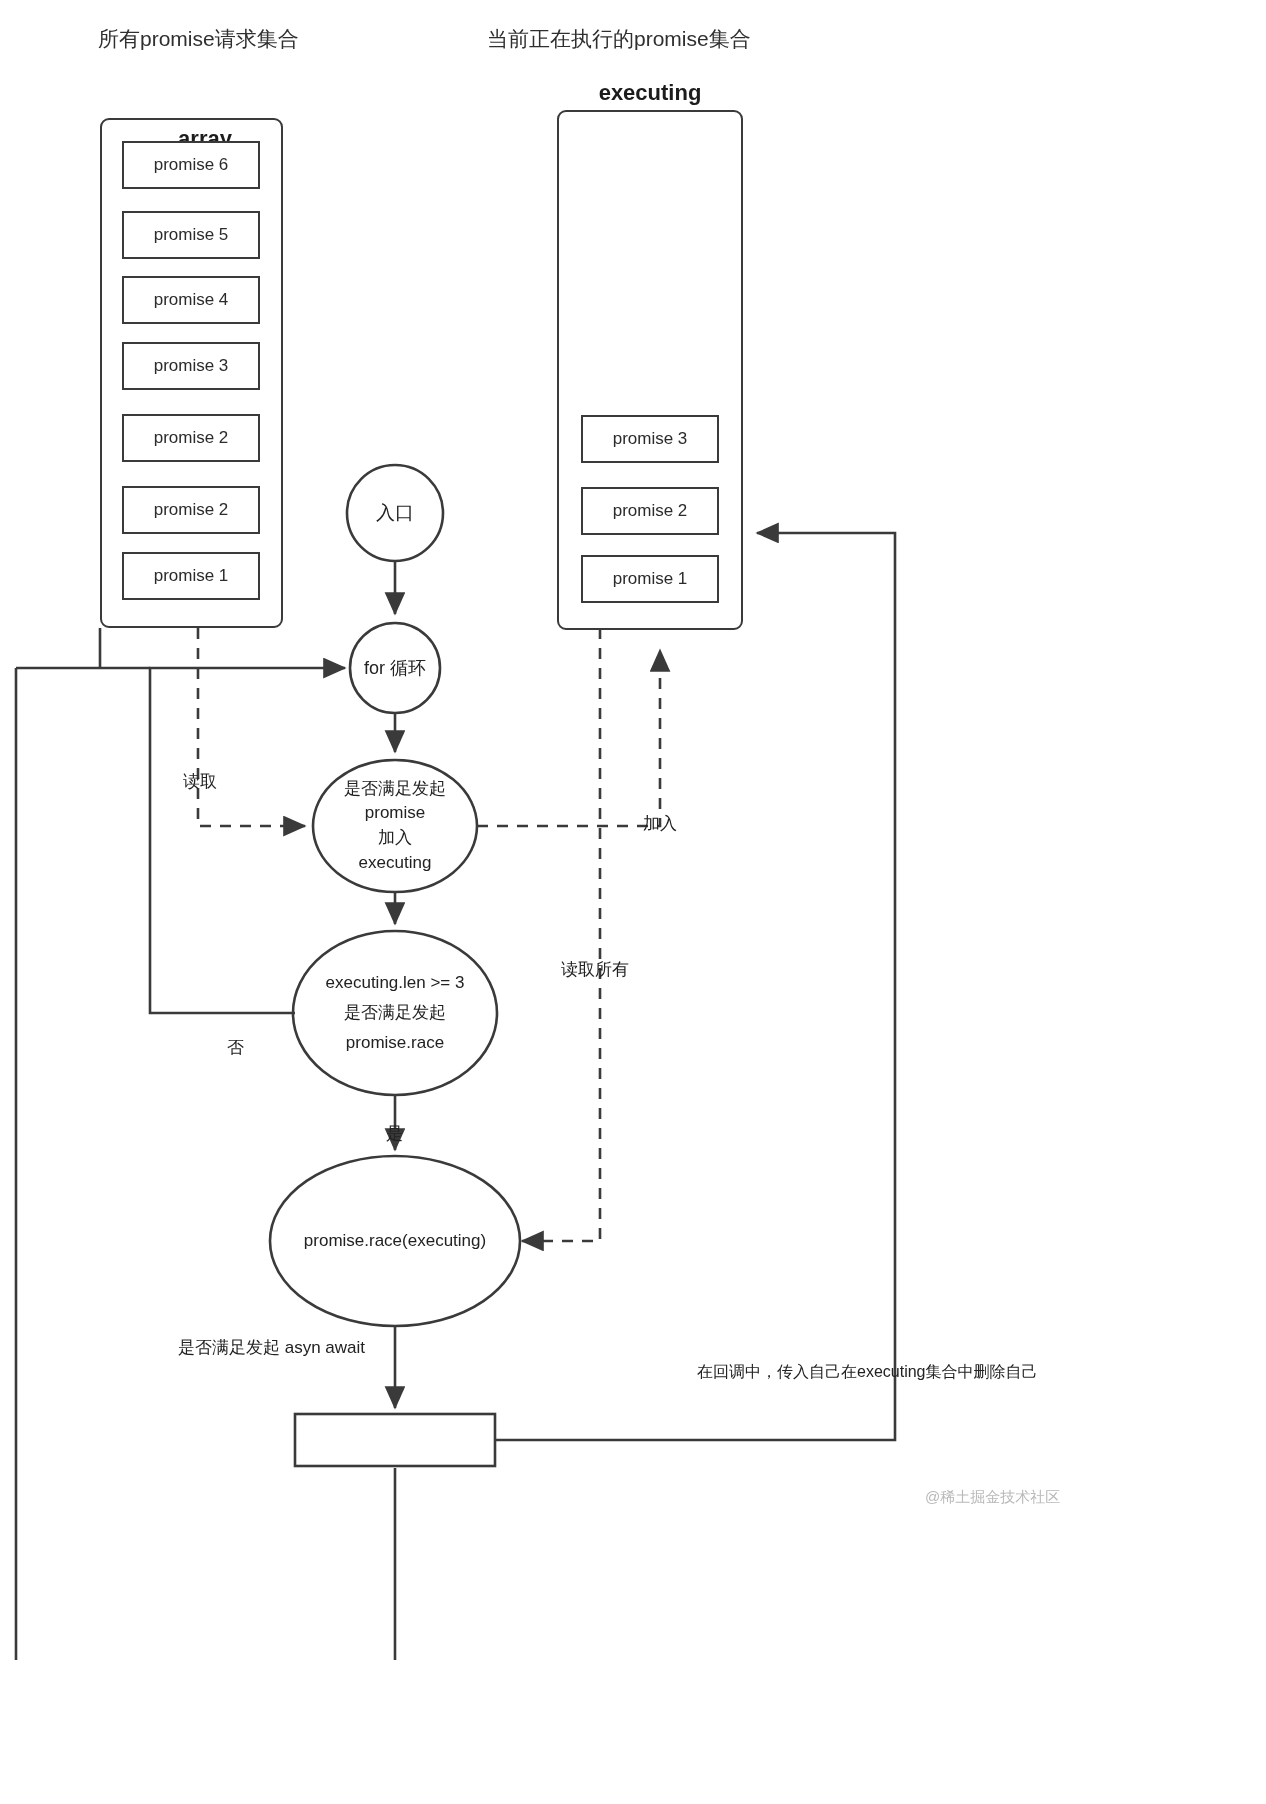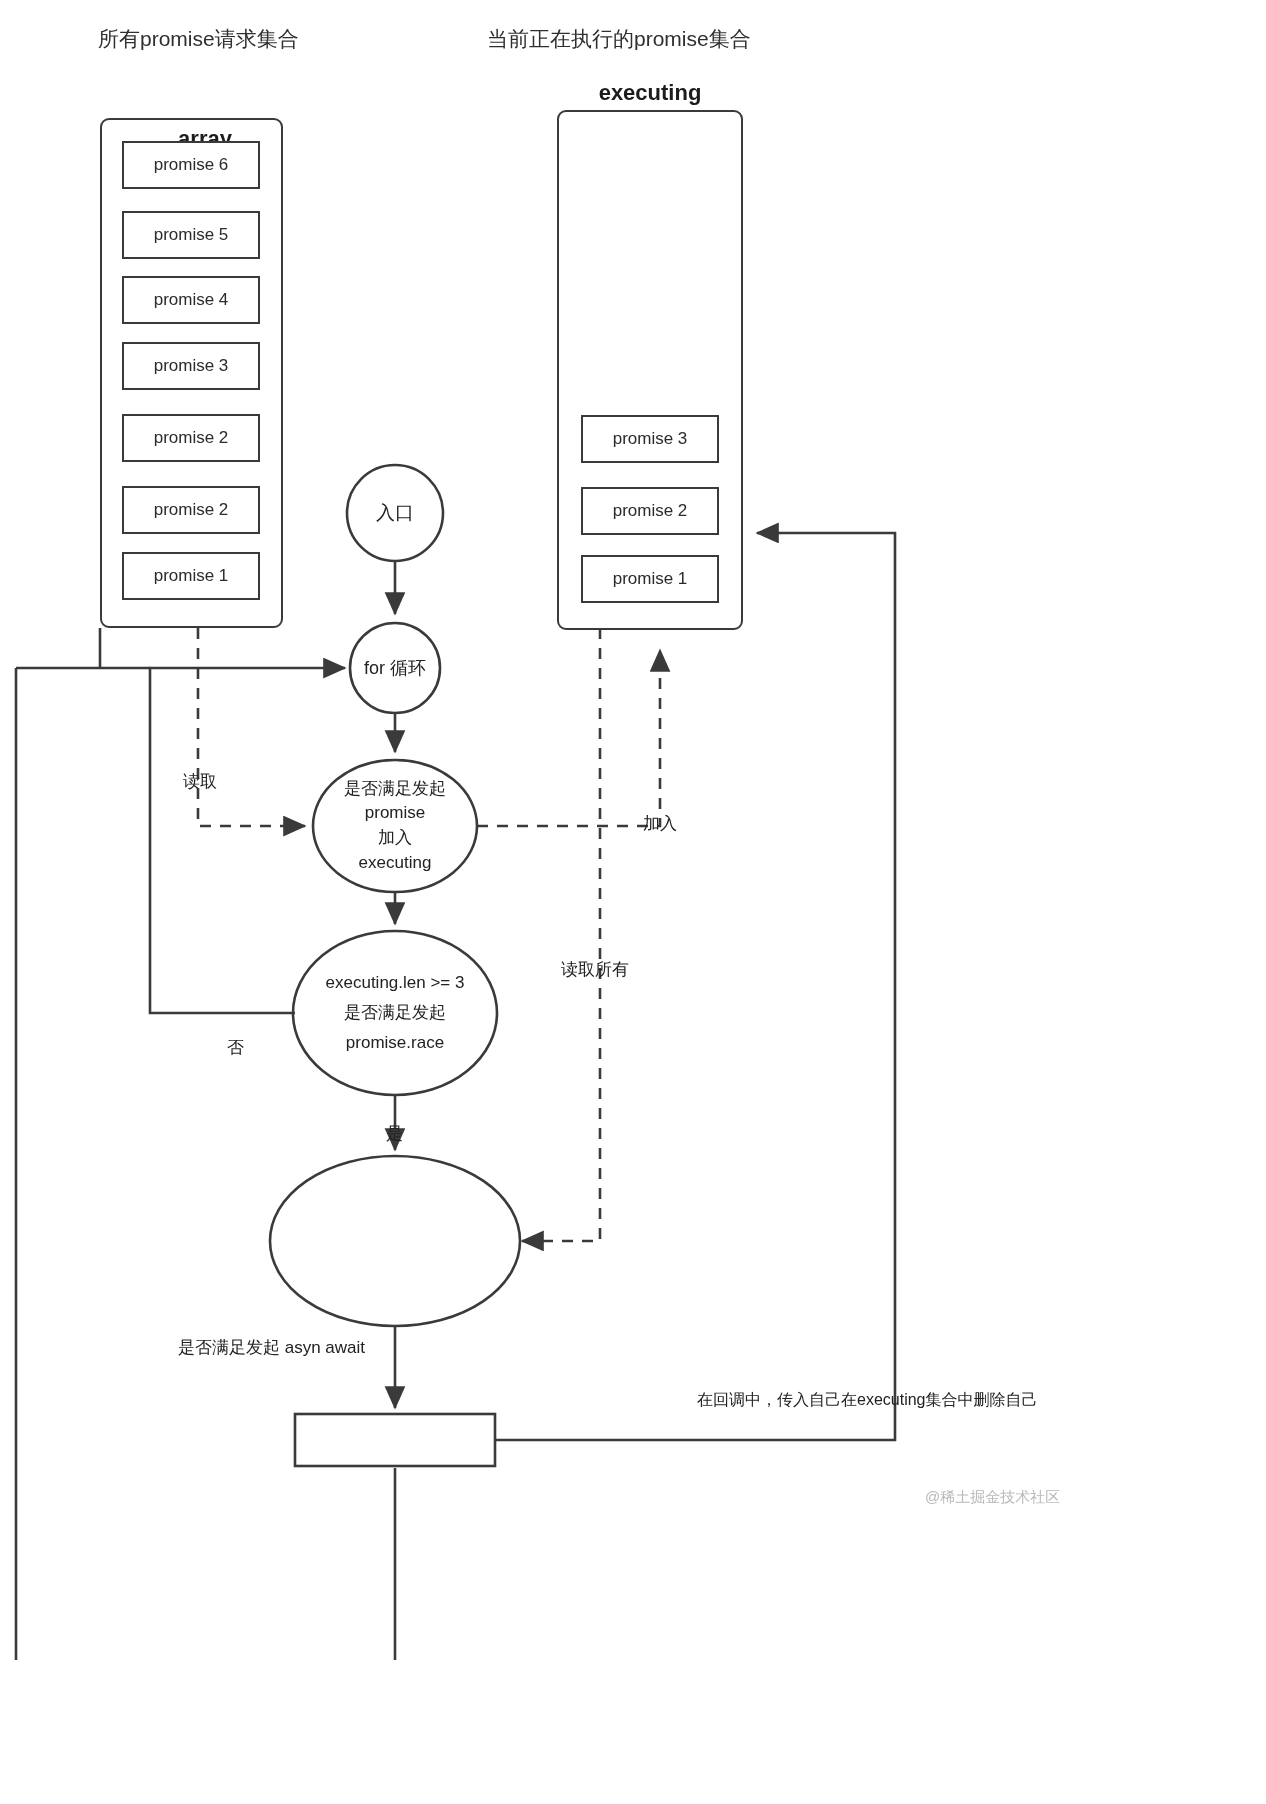--- a/index.html
+++ b/index.html
@@ -174,31 +174,32 @@
 promise
 加入
 executing</div>
 
   <div class="node-label n-decide" style="left:293px; top:931px; width:204px; height:164px;">
     <span>executing.len &gt;=  3</span>
     <span>是否满足发起</span>
     <span>promise.race</span>
   </div>
 
+  <div class="node-label n-race" style="left:270px; top:1156px; width:250px; height:170px;">promise.race(executing)</div>
 
 
   <div class="edge-label" style="left:183px; top:770px;">读取</div>
 
   <div class="edge-label" style="left:643px; top:812px;">加入</div>
 
   <div class="edge-label" style="left:561px; top:958px;">读取所有</div>
 
   <div class="edge-label" style="left:227px; top:1036px;">否</div>
 
   <div class="edge-label" style="left:386px; top:1122px;">是</div>
 
   <div class="edge-label" style="left:178px; top:1336px;">是否满足发起 asyn await</div>
 
-  <div class="edge-label small" style="left:697px; top:1362px;margin-top:28px;">在回调中，传入自己在executing集合中删除自己</div>
+  <div class="edge-label small" style="left:697px; top:1362px;">在回调中，传入自己在executing集合中删除自己</div>
 
   <div class="watermark" style="left:925px; top:1488px;">@稀土掘金技术社区</div>
 
 </div>
 
 </body></html>

